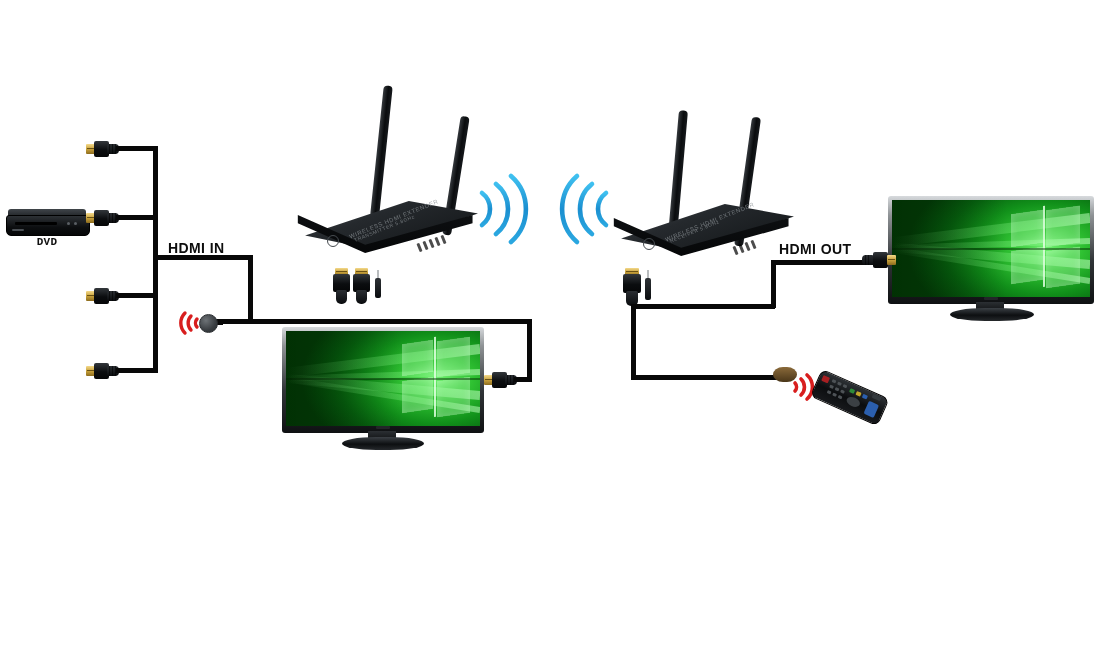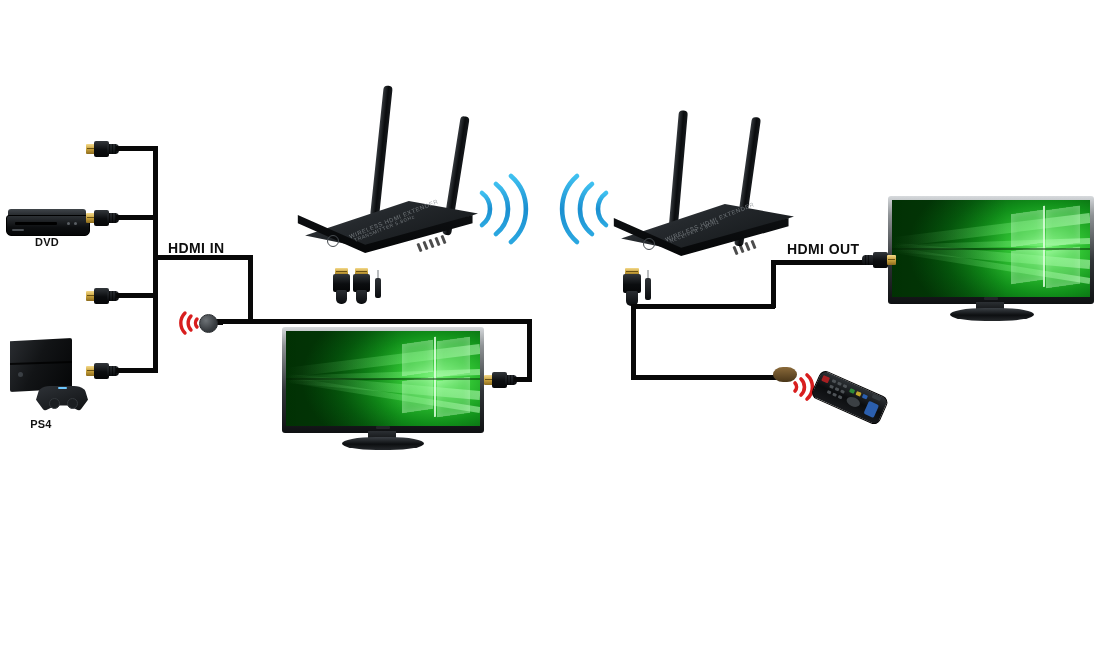--- a/index.html
+++ b/index.html
@@ -117,46 +117,32 @@
   .rc-grn{position:absolute;background:#2e8b3a;border-radius:1px;}
   .rc-ylw{position:absolute;background:#c3a52a;border-radius:1px;}
   .rc-red{position:absolute;background:#a81f22;border-radius:1px;}
 </style>
 </head>
 <body>
 
 <div class="stage">
 
 
-  <div class="abs" style="left:6px;top:205px;width:90px;height:48px;">
+  <div class="abs" style="left:6px;top:205px;width:90px;height:48px;font-family:Liberation Mono, monospace;">
     <div class="dvd-top" style="left:2px;top:4px;width:78px;height:9px;"></div>
     <div class="dvd-body" style="left:0px;top:10px;width:82px;height:19px;">
       <div class="dvd-slot" style="left:8px;top:6px;width:42px;height:3px;"></div>
       <div class="dvd-dot" style="left:60px;top:6px;width:3px;height:3px;"></div>
       <div class="dvd-dot" style="left:67px;top:6px;width:3px;height:3px;"></div>
       <div class="dvd-slot" style="left:5px;top:13px;width:12px;height:2px;background:#4a4f54;"></div>
     </div>
     <div class="src-label" style="left:10px;top:31px;width:62px;">DVD</div>
   </div>
 
 
-  <div class="abs" style="left:4px;top:338px;width:96px;height:90px;">
-    <div class="ps4-body" style="left:6px;top:0px;width:62px;height:54px;
-         clip-path:polygon(0 6%,100% 0,100% 94%,0 100%);"></div>
-    <div class="ps4-cut" style="left:6px;top:24px;width:62px;height:2px;opacity:.8;transform:rotate(-2deg);"></div>
-    <div class="ps4-bar" style="left:14px;top:34px;width:5px;height:5px;border-radius:50%;background:#3a3f44;"></div>
-    <div class="abs" style="left:32px;top:44px;width:52px;height:34px;">
-      <div class="ps4-pad" style="left:0px;top:4px;width:52px;height:25px;
-           clip-path:polygon(8% 0,92% 0,100% 55%,84% 100%,62% 78%,38% 78%,16% 100%,0 55%);"></div>
-      <div class="ps4-bar" style="left:22px;top:5px;width:9px;height:2px;background:#6ec8ff;"></div>
-      <div class="ps4-stick" style="left:13px;top:16px;width:9px;height:9px;"></div>
-      <div class="ps4-stick" style="left:31px;top:16px;width:9px;height:9px;"></div>
-    </div>
-    <div class="src-label" style="left:2px;top:80px;width:70px;">PS4</div>
-  </div>
 
   <div class="hdmi-c" style="left:86px;top:140px;width:34px;height:18px;">
     <div class="hdmi-gold" style="left:0px;top:4px;width:9px;height:10px;"></div>
     <div class="hdmi-shell" style="left:8px;top:1px;width:15px;height:16px;"></div>
     <div class="hdmi-boot" style="left:21px;top:4px;width:12px;height:10px;border-radius:2px 4px 4px 2px;"></div>
     <div class="hdmi-rib" style="left:23px;top:4px;width:1px;height:10px;"></div>
     <div class="hdmi-rib" style="left:26px;top:4px;width:1px;height:10px;"></div>
     <div class="hdmi-rib" style="left:29px;top:4px;width:1px;height:10px;"></div>
   </div>
 
@@ -341,21 +327,21 @@
     <div class="hdmi-boot" style="left:21px;top:4px;width:12px;height:10px;border-radius:2px 4px 4px 2px;"></div>
     <div class="hdmi-rib" style="left:23px;top:4px;width:1px;height:10px;"></div>
     <div class="hdmi-rib" style="left:26px;top:4px;width:1px;height:10px;"></div>
     <div class="hdmi-rib" style="left:29px;top:4px;width:1px;height:10px;"></div>
   </div>
 
   <div class="wire wh" style="left:514px;top:377px;width:18px;"></div>
   <div class="wire wv" style="left:527px;top:319px;height:63px;"></div>
   <div class="wire wh" style="left:352px;top:319px;width:180px;"></div>
 
-  <div class="hdmi-label" style="left:779px;top:241px;margin-left:8px;">HDMI OUT</div>
+  <div class="hdmi-label" style="left:779px;top:241px;">HDMI OUT</div>
 
   <div class="wire wv" style="left:631px;top:304px;height:76px;"></div>
   <div class="wire wh" style="left:631px;top:304px;width:144px;"></div>
   <div class="wire wv" style="left:771px;top:260px;height:48px;"></div>
   <div class="wire wh" style="left:771px;top:260px;width:110px;"></div>
 
   <div class="wire wh" style="left:631px;top:375px;width:155px;"></div>
   <div class="ir-bud" style="left:773px;top:367px;width:24px;height:15px;"></div>
   <div class="wifi" style="left:790px;top:370px;">
     <svg width="30" height="34" viewBox="0 0 30 34">

